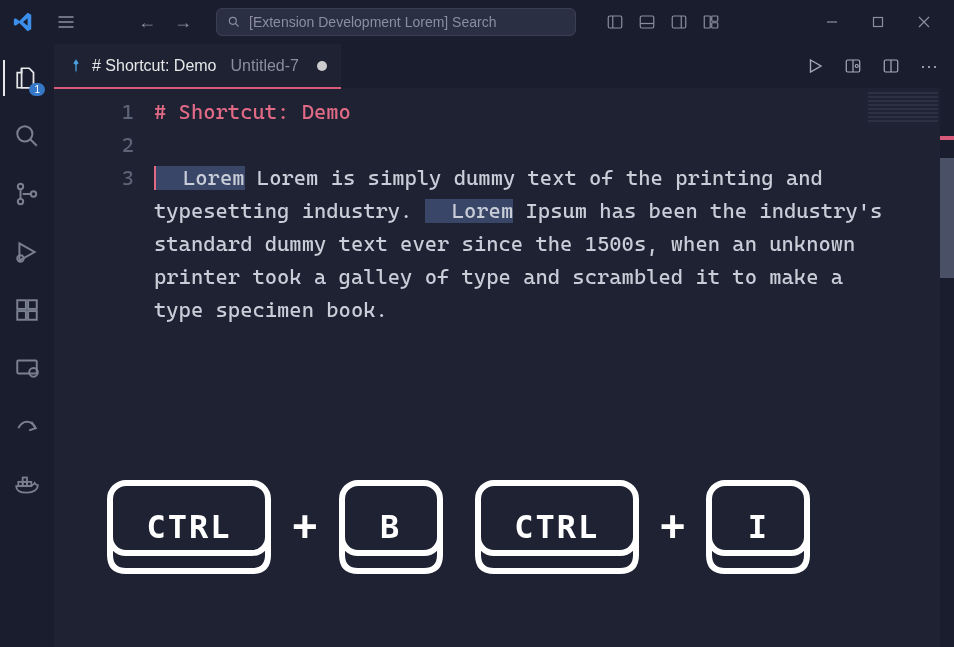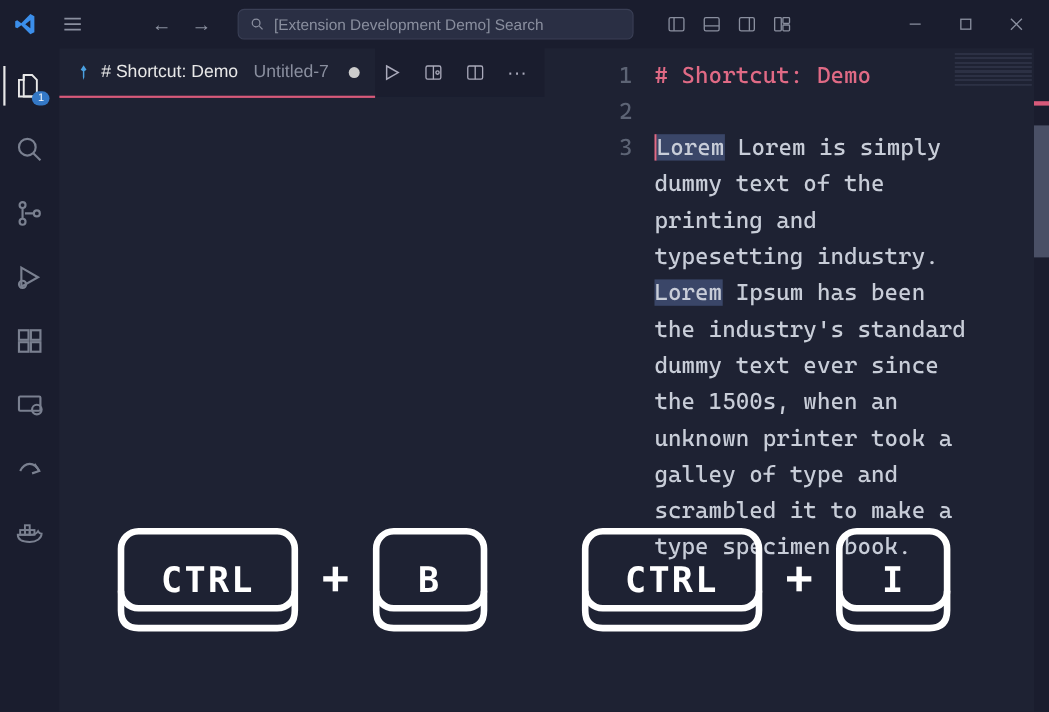--- a/index.html
+++ b/index.html
@@ -13,41 +13,41 @@
   .layout-icons { display:flex; gap:2px; margin-left:18px; }
   .layout-icons span { color:#8a8f9f; padding:4px 6px; }
   .win-controls { margin-left:auto; display:flex; gap:2px; }
   .win-controls span { width:44px; height:32px; display:flex; align-items:center; justify-content:center; color:#8a8f9f; font-size:14px; }
   .body-row { display:flex; height:calc(100% - 44px); }
   .activitybar { width:54px; background:#1a1d2e; display:flex; flex-direction:column; align-items:center; padding-top:10px; gap:10px; }
   .act-item { width:48px; height:48px; display:flex; align-items:center; justify-content:center; color:#7a8090; position:relative; }
   .act-item.active { color:#e8e8e8; }
   .act-item.active::before { content:""; position:absolute; left:0; top:6px; bottom:6px; width:2px; background:#e8e8e8; }
   .badge { position:absolute; right:6px; bottom:6px; background:#3478c6; color:#fff; font-size:10px; border-radius:8px; padding:1px 5px; }
-  .editor-area { flex:1; display:flex; background:#1e2233; position:relative; }
+  .editor-area { flex:1; display:flex; flex-direction:column; background:#1e2233; position:relative; }
   .tabrow { height:44px; display:flex; align-items:stretch; background:#1a1d2e; }
   .tab { display:flex; align-items:center; gap:8px; padding:0 14px; background:#1e2233; color:#ddd; font-size:16px; position:relative; }
   .tab .pin { color:#4aa0e0; font-size:14px; }
   .tab .title-strong { color:#e8e8e8; }
   .tab .title-dim { color:#8a8f9f; margin-left:6px; }
   .tab .dirty { width:10px; height:10px; border-radius:50%; background:#ccc; margin-left:10px; }
   .tab::after { content:""; position:absolute; left:0; right:0; bottom:-1px; height:2px; background:#d85a7a; }
   .tabrow .actions { margin-left:auto; display:flex; align-items:center; gap:8px; padding-right:10px; color:#aab; }
   .tabrow .actions span { padding:4px 6px; font-size:18px; }
   .editor-body { flex:1; display:flex; position:relative; font-family: "Cascadia Mono","Consolas",monospace; font-size:21px; line-height:33px; }
   .gutter { width:100px; text-align:right; padding:8px 20px 0 0; color:#5d6475; user-select:none; }
   .code { flex:1; padding:8px 70px 0 0; color:#c8cdd8; white-space:pre-wrap; word-break:break-word; position:relative; }
   .hl-heading { color:#e06a85; }
-  .sel { background:#3a4668; }
+  .sel { background:#3a4668;padding-left:27px; }
   .cursor-mark { border-left:2px solid #e06a85; }
   .minimap { position:absolute; top:4px; right:16px; width:70px; height:30px; background:repeating-linear-gradient(#3a3f55 0 2px, transparent 2px 4px); opacity:.5; }
   .ov-ruler { position:absolute; top:0; right:0; width:14px; bottom:0; background:#1a1d2e; }
   .ov-thumb { position:absolute; right:0; top:70px; width:14px; height:120px; background:#4a5066; }
   .ov-mark { position:absolute; right:0; top:48px; width:14px; height:4px; background:#d85a7a; }
-  .key-overlay { position:absolute; left:50px; bottom:70px; right:30px; display:flex; gap:80px; color:#fff; }
+  .key-overlay { position:absolute; left:50px; bottom:70px; right:30px; display:flex; gap:26px; color:#fff; }
   .key-group { display:flex; align-items:center; gap:18px; }
   .keycap { position:relative; display:flex; align-items:center; justify-content:center; font-family:"Consolas",monospace; font-weight:600; color:#fff; }
   .keycap svg { position:absolute; inset:0; }
   .keycap .lbl { position:relative; z-index:1; font-size:32px; letter-spacing:2px; }
   .keycap.wide { width:170px; height:100px; }
   .keycap.sq { width:110px; height:100px; }
   .plus { font-size:44px; font-weight:600; }
   svg { display:block; }
 </style>
 </head>
@@ -68,21 +68,21 @@
     <span>←</span>
     <span>→</span>
   </div>
   <div class="search-box">
     <span>
       <svg viewBox="0 0 24 24" width="14" height="14" stroke="currentColor" stroke-width="2" fill="none">
           <circle cx="10" cy="10" r="6"></circle>
           <path d="M20 20l-5-5"></path>
         </svg>
     </span>
-    <span>[Extension Development Demo] Search</span>
+    <span>[Extension Development Lorem] Search</span>
   </div>
   <div class="layout-icons">
     <span>
         <svg viewBox="0 0 24 24" width="18" height="18" stroke="currentColor" stroke-width="1.6" fill="none">
           <rect x="3" y="4" width="18" height="16" rx="2"></rect>
           <path d="M9 4v16"></path>
         </svg>
       </span>
     <span>
         <svg viewBox="0 0 24 24" width="18" height="18" stroke="currentColor" stroke-width="1.6" fill="none">

